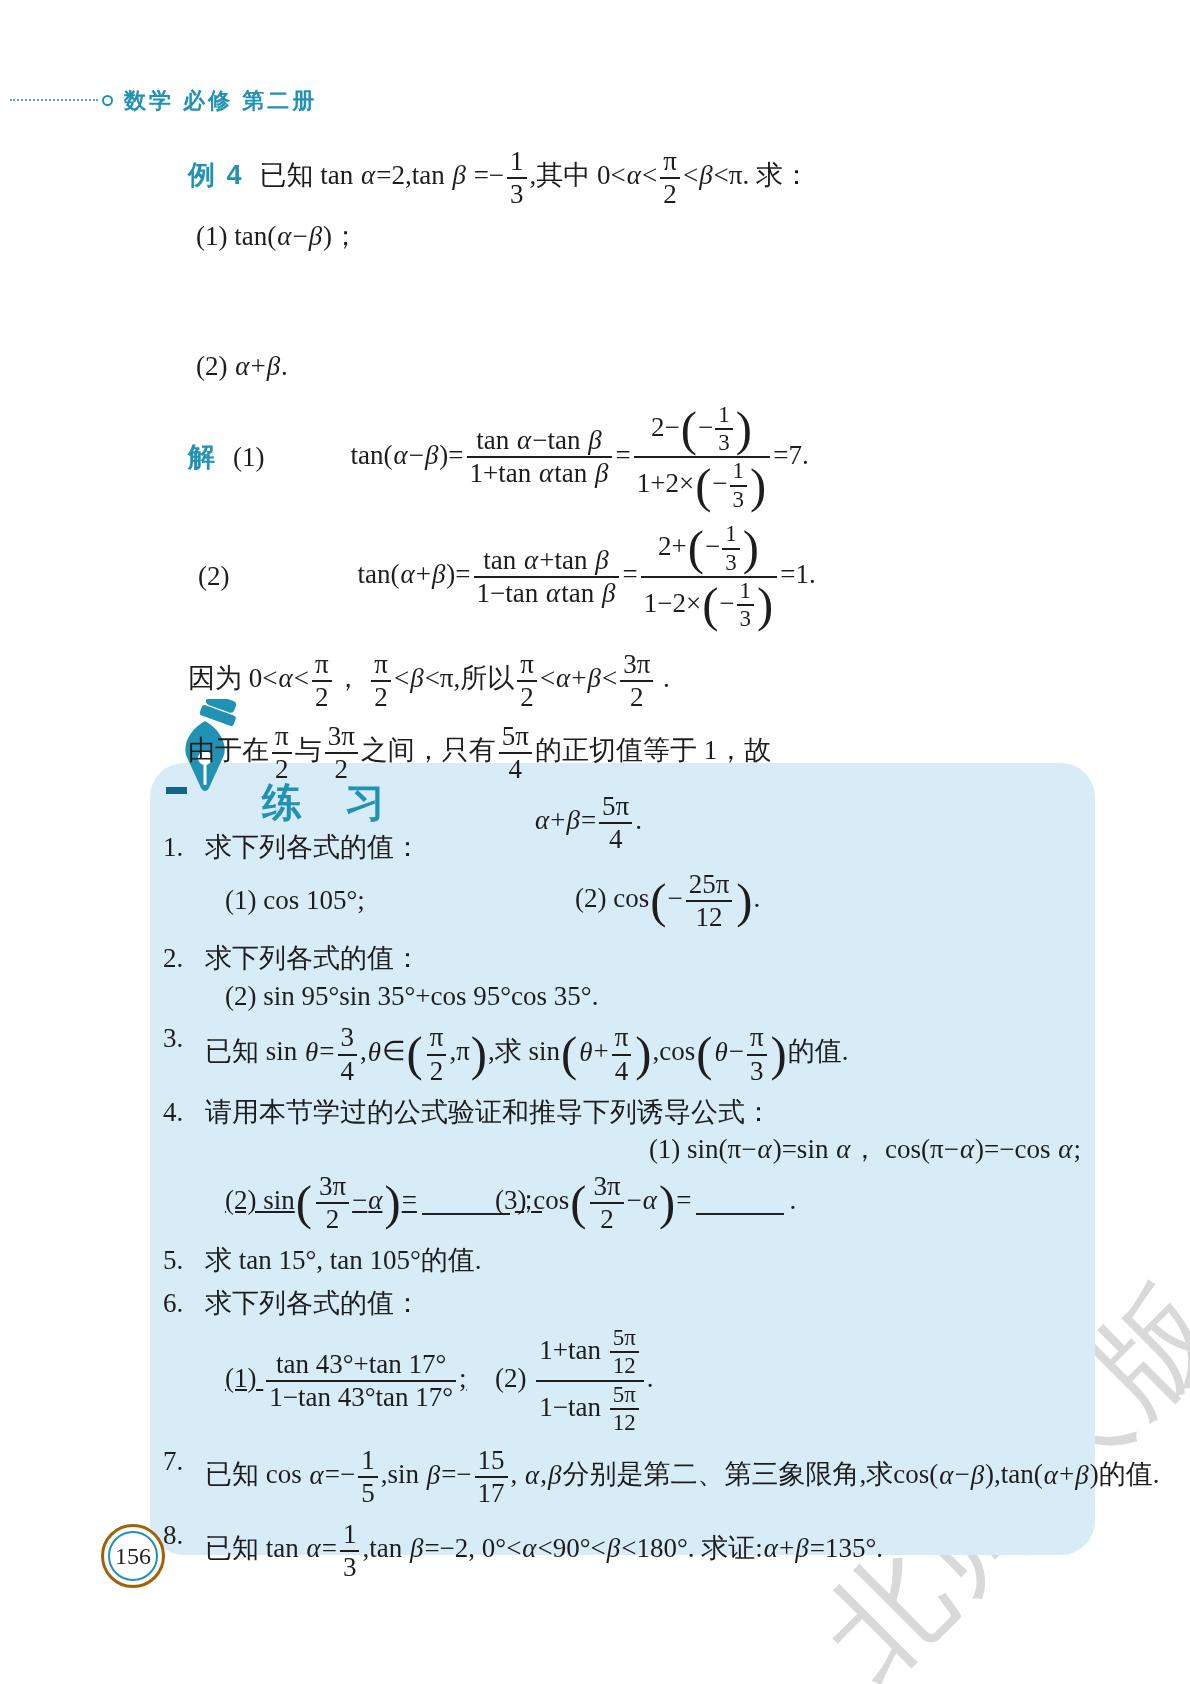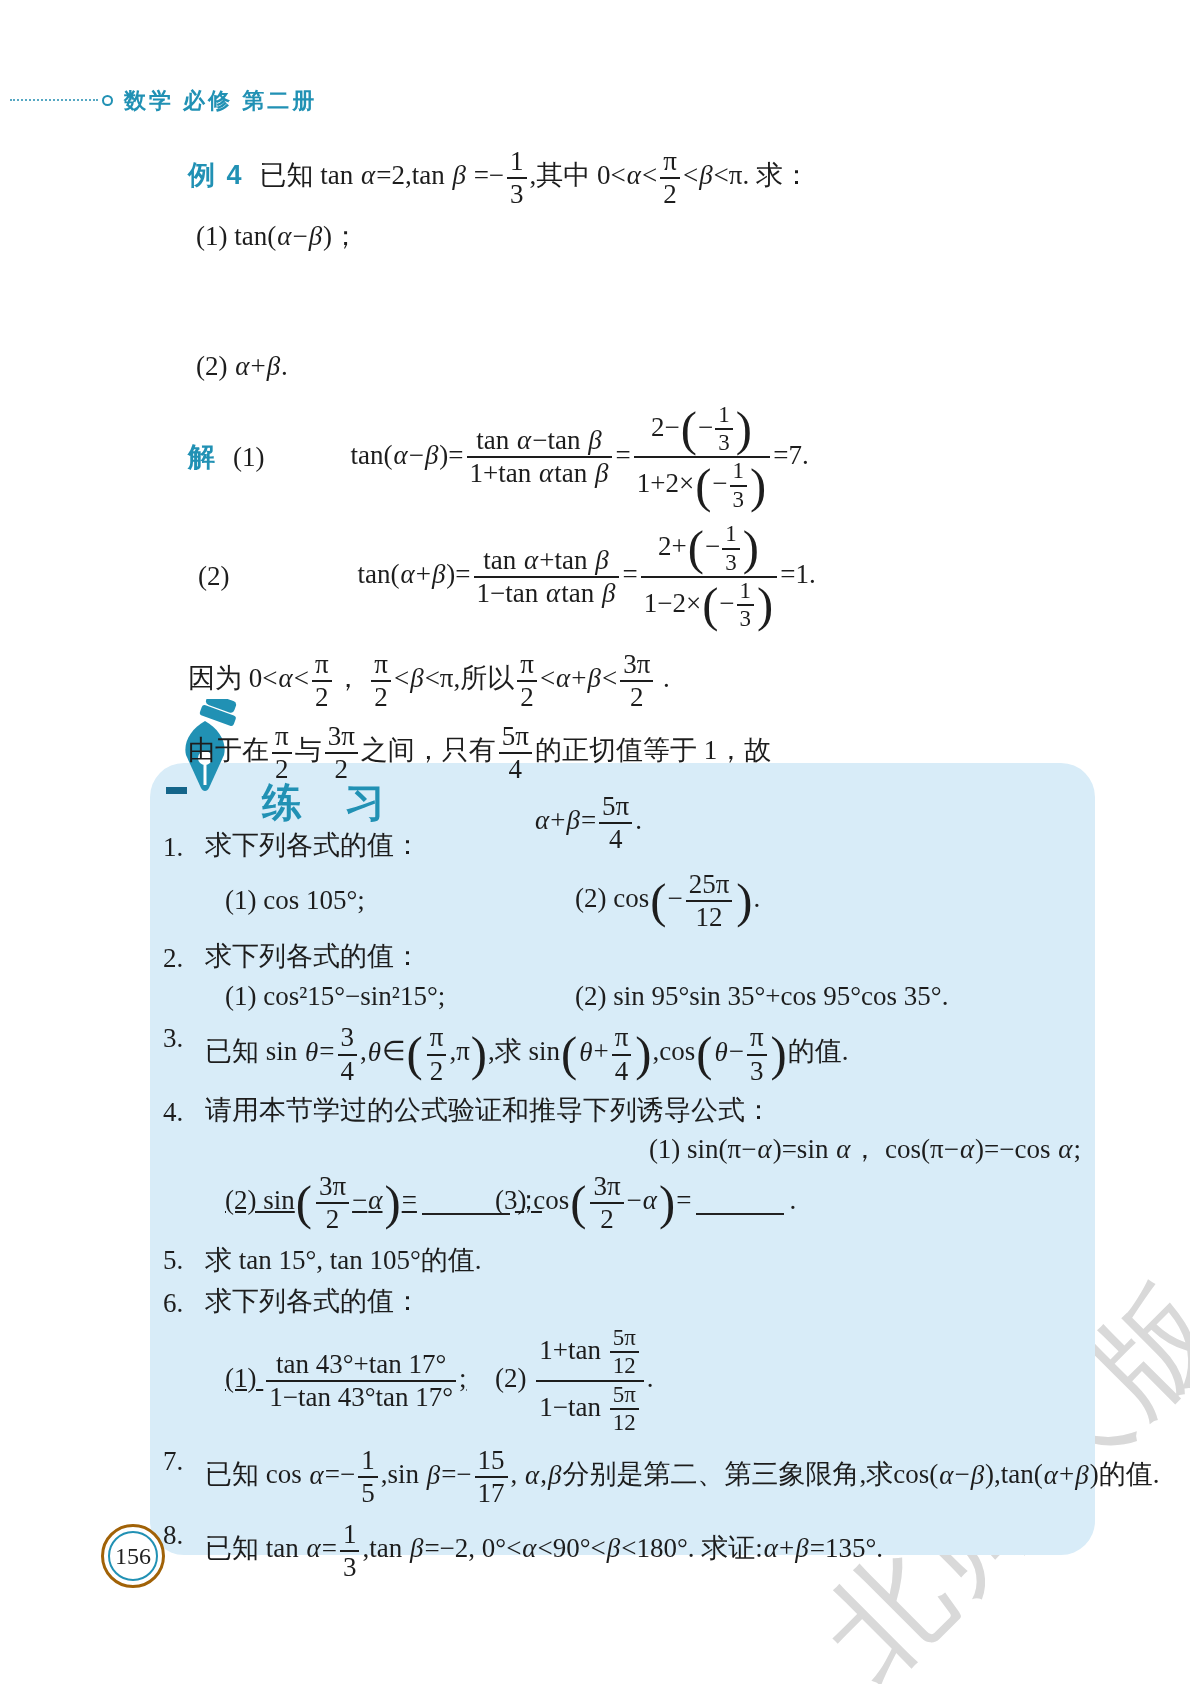--- a/index.html
+++ b/index.html
@@ -48,21 +48,21 @@
   .pen { position:absolute; left:16px; top:-64px; width:76px; height:104px; }
   .ptitle {
     position:absolute; left:112px; top:12px; margin:0;
     font-family:"Liberation Sans", sans-serif; font-size:40px; font-weight:bold;
     color:#2191b4; letter-spacing:16px; white-space:nowrap;
   }
   .plist { position:absolute; left:0; top:66px; right:14px; margin:0; padding:0 0 0 13px; list-style:none; font-size:27px; line-height:1.4; }
   .pitem { display:flex; margin-bottom:5px; }
   .pno { width:42px; flex:none; }
   .pbody { flex:1; min-width:0; }
-  .pstem { line-height:1.4;font-family:Liberation Mono, monospace; }
+  .pstem { line-height:1.4; }
   .prow { display:flex; align-items:center; margin-left:20px; }
   .prow .c1 { flex:none; }
   .w370 .c1 { width:350px; }
   .w290 .c1 { width:270px;text-decoration:underline; }
   .psub { margin-left:20px;text-align:right; }
   .pline { white-space:nowrap; }
   
   .pagenum {
     position:absolute; left:101px; top:1524px; width:58px; height:58px;
     border:3px solid #a16207; border-radius:50%; z-index:2;
@@ -138,21 +138,20 @@
             <span class="math"><span>(2) cos</span><span class="bigp">(</span><span>−</span><span class="frac"><span class="fnum"><span>25π</span></span><span class="fden"><span>12</span></span></span><span class="bigp">)</span><span>.</span></span>
           </div>
         </div>
       </li>
 
       <li class="pitem">
         <span class="pno">2.</span>
         <div class="pbody">
           <div class="pstem">求下列各式的值：</div>
           <div class="prow w370">
-            <span class="math c1"><span>(1) cos²15°−sin²15°;</span></span>
             <span class="math"><span>(2) sin 95°sin 35°+cos 95°cos 35°.</span></span>
           </div>
         </div>
       </li>
 
       <li class="pitem">
         <span class="pno">3.</span>
         <div class="pbody">
           <div class="pline math"><span>已知 sin </span><i class="mvar">θ</i><span>=</span><span class="frac"><span class="fnum"><span>3</span></span><span class="fden"><span>4</span></span></span><span>,</span><i class="mvar">θ</i><span>∈</span><span class="bigp">(</span><span class="frac"><span class="fnum"><span>π</span></span><span class="fden"><span>2</span></span></span><span>,π</span><span class="bigp">)</span><span>,求 sin</span><span class="bigp">(</span><i class="mvar">θ</i><span>+</span><span class="frac"><span class="fnum"><span>π</span></span><span class="fden"><span>4</span></span></span><span class="bigp">)</span><span>,cos</span><span class="bigp">(</span><i class="mvar">θ</i><span>−</span><span class="frac"><span class="fnum"><span>π</span></span><span class="fden"><span>3</span></span></span><span class="bigp">)</span><span>的值.</span></div>
         </div>

